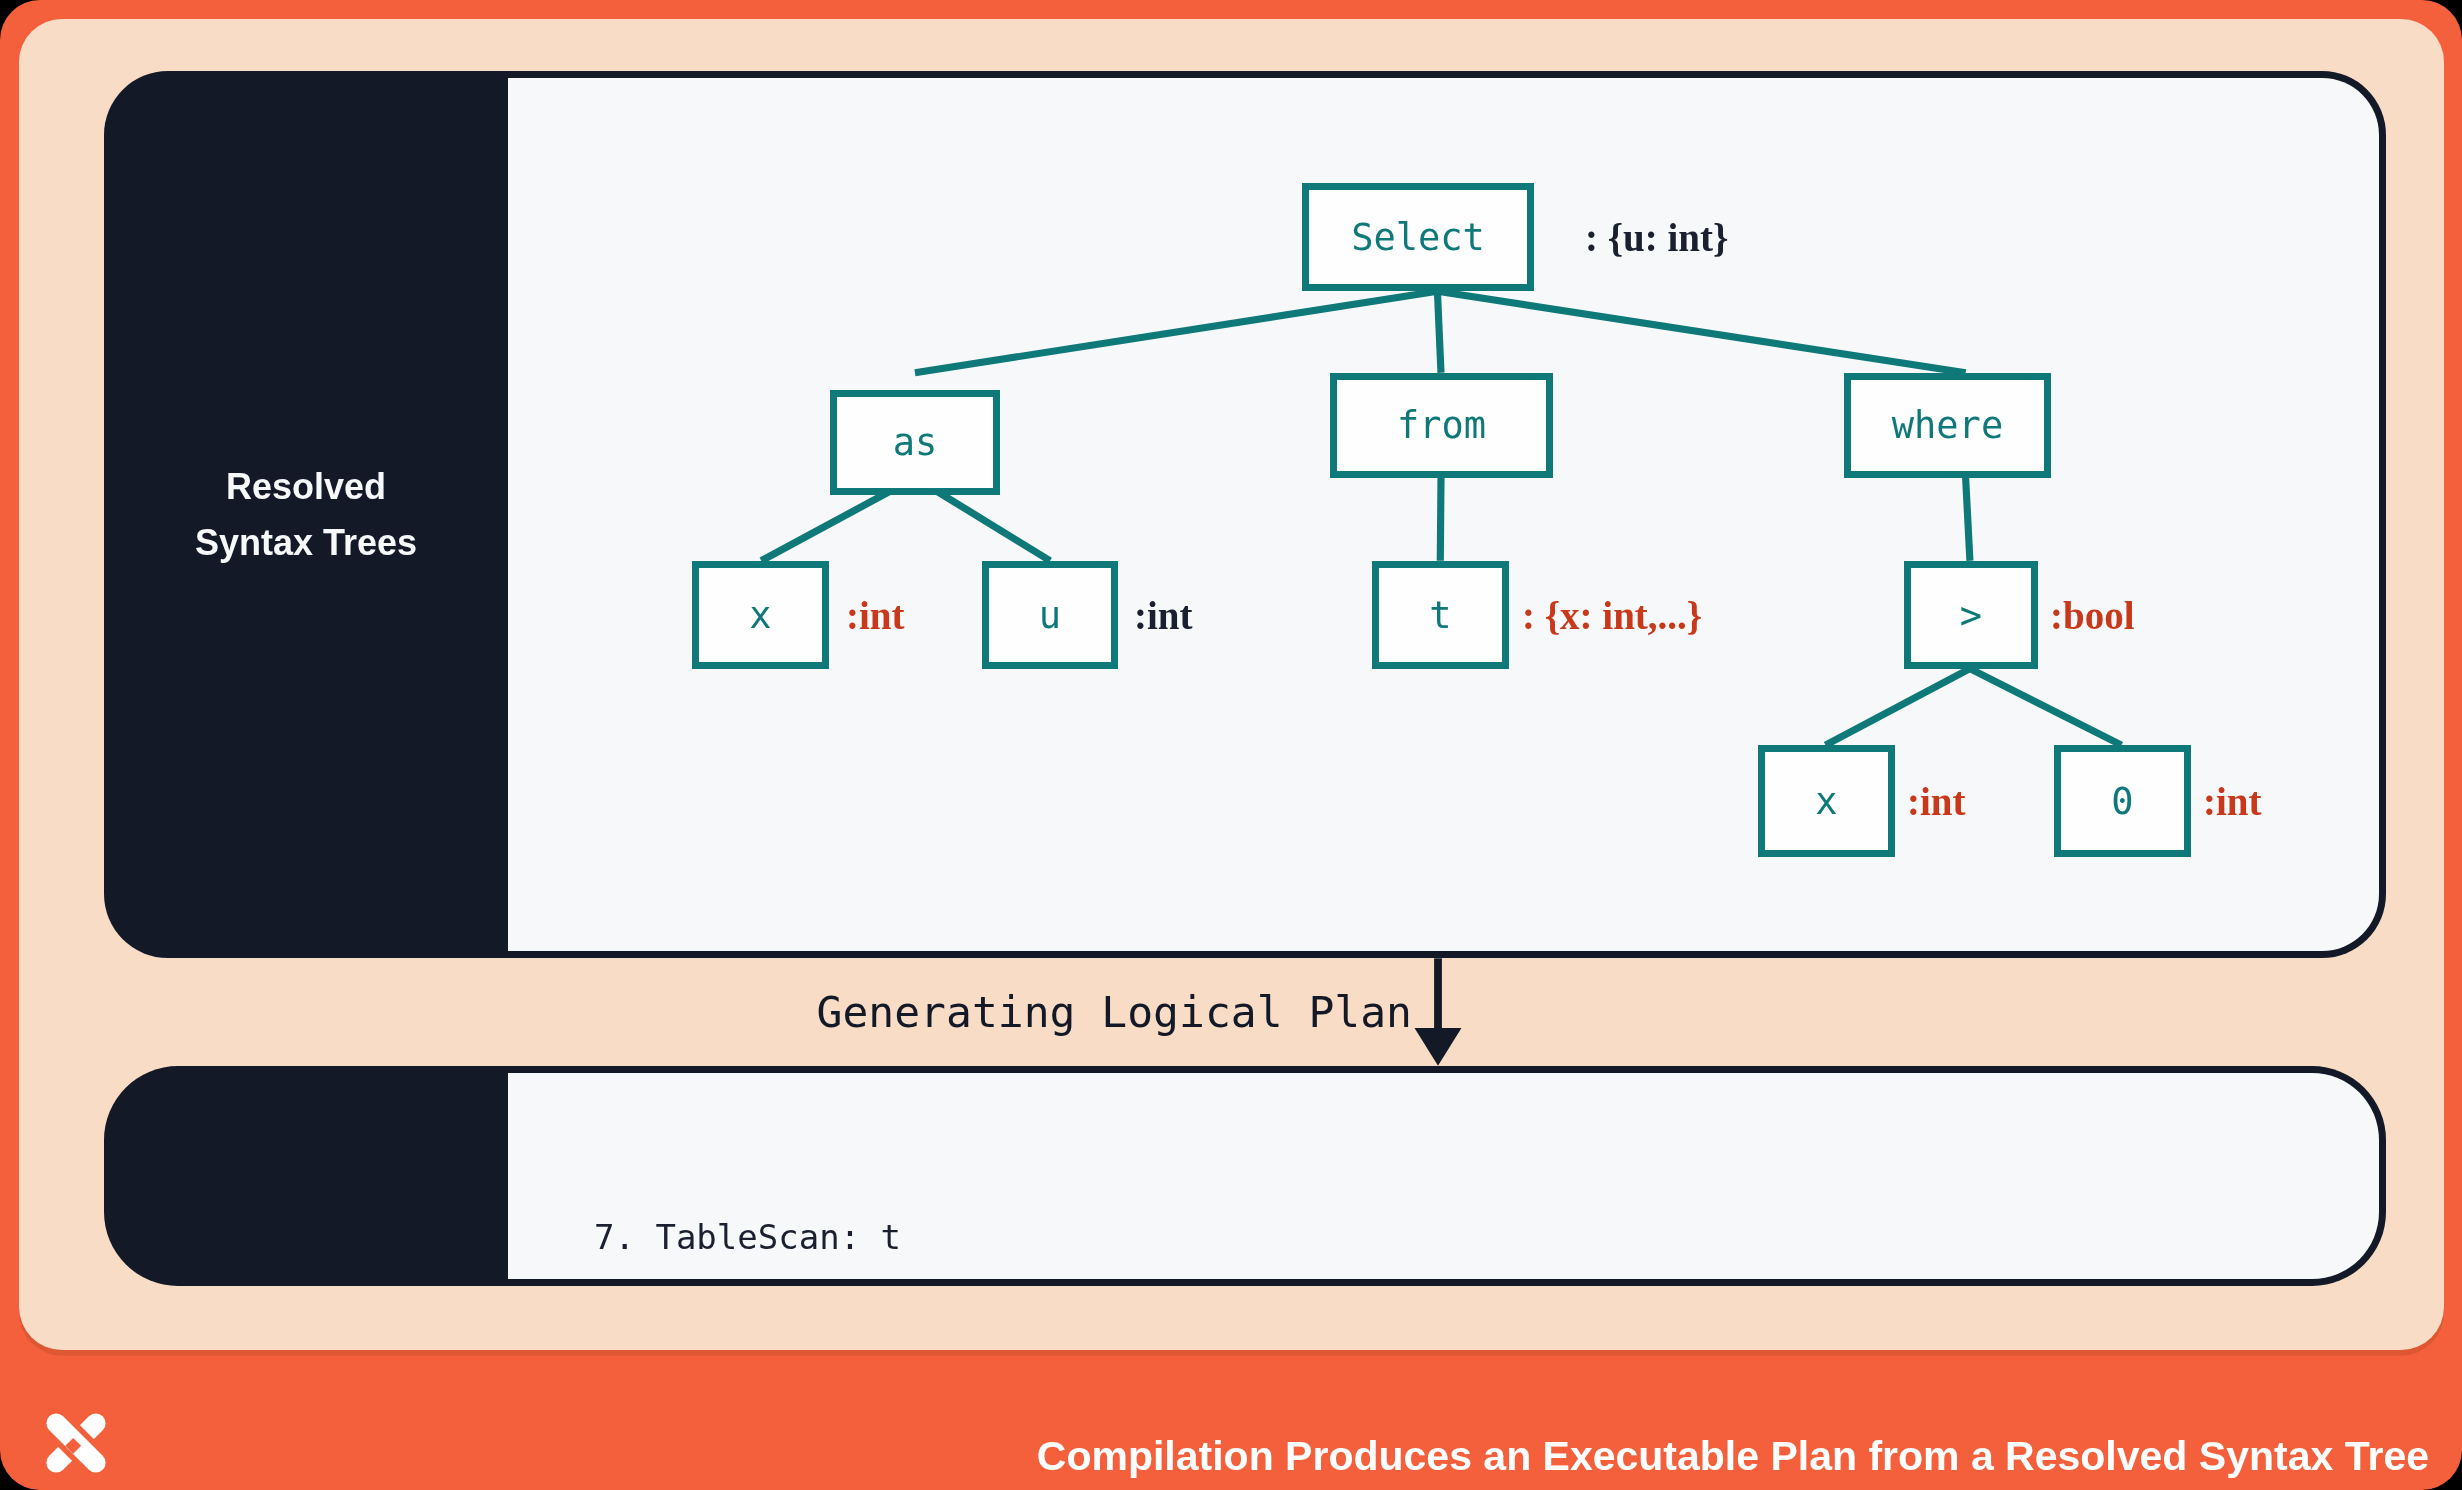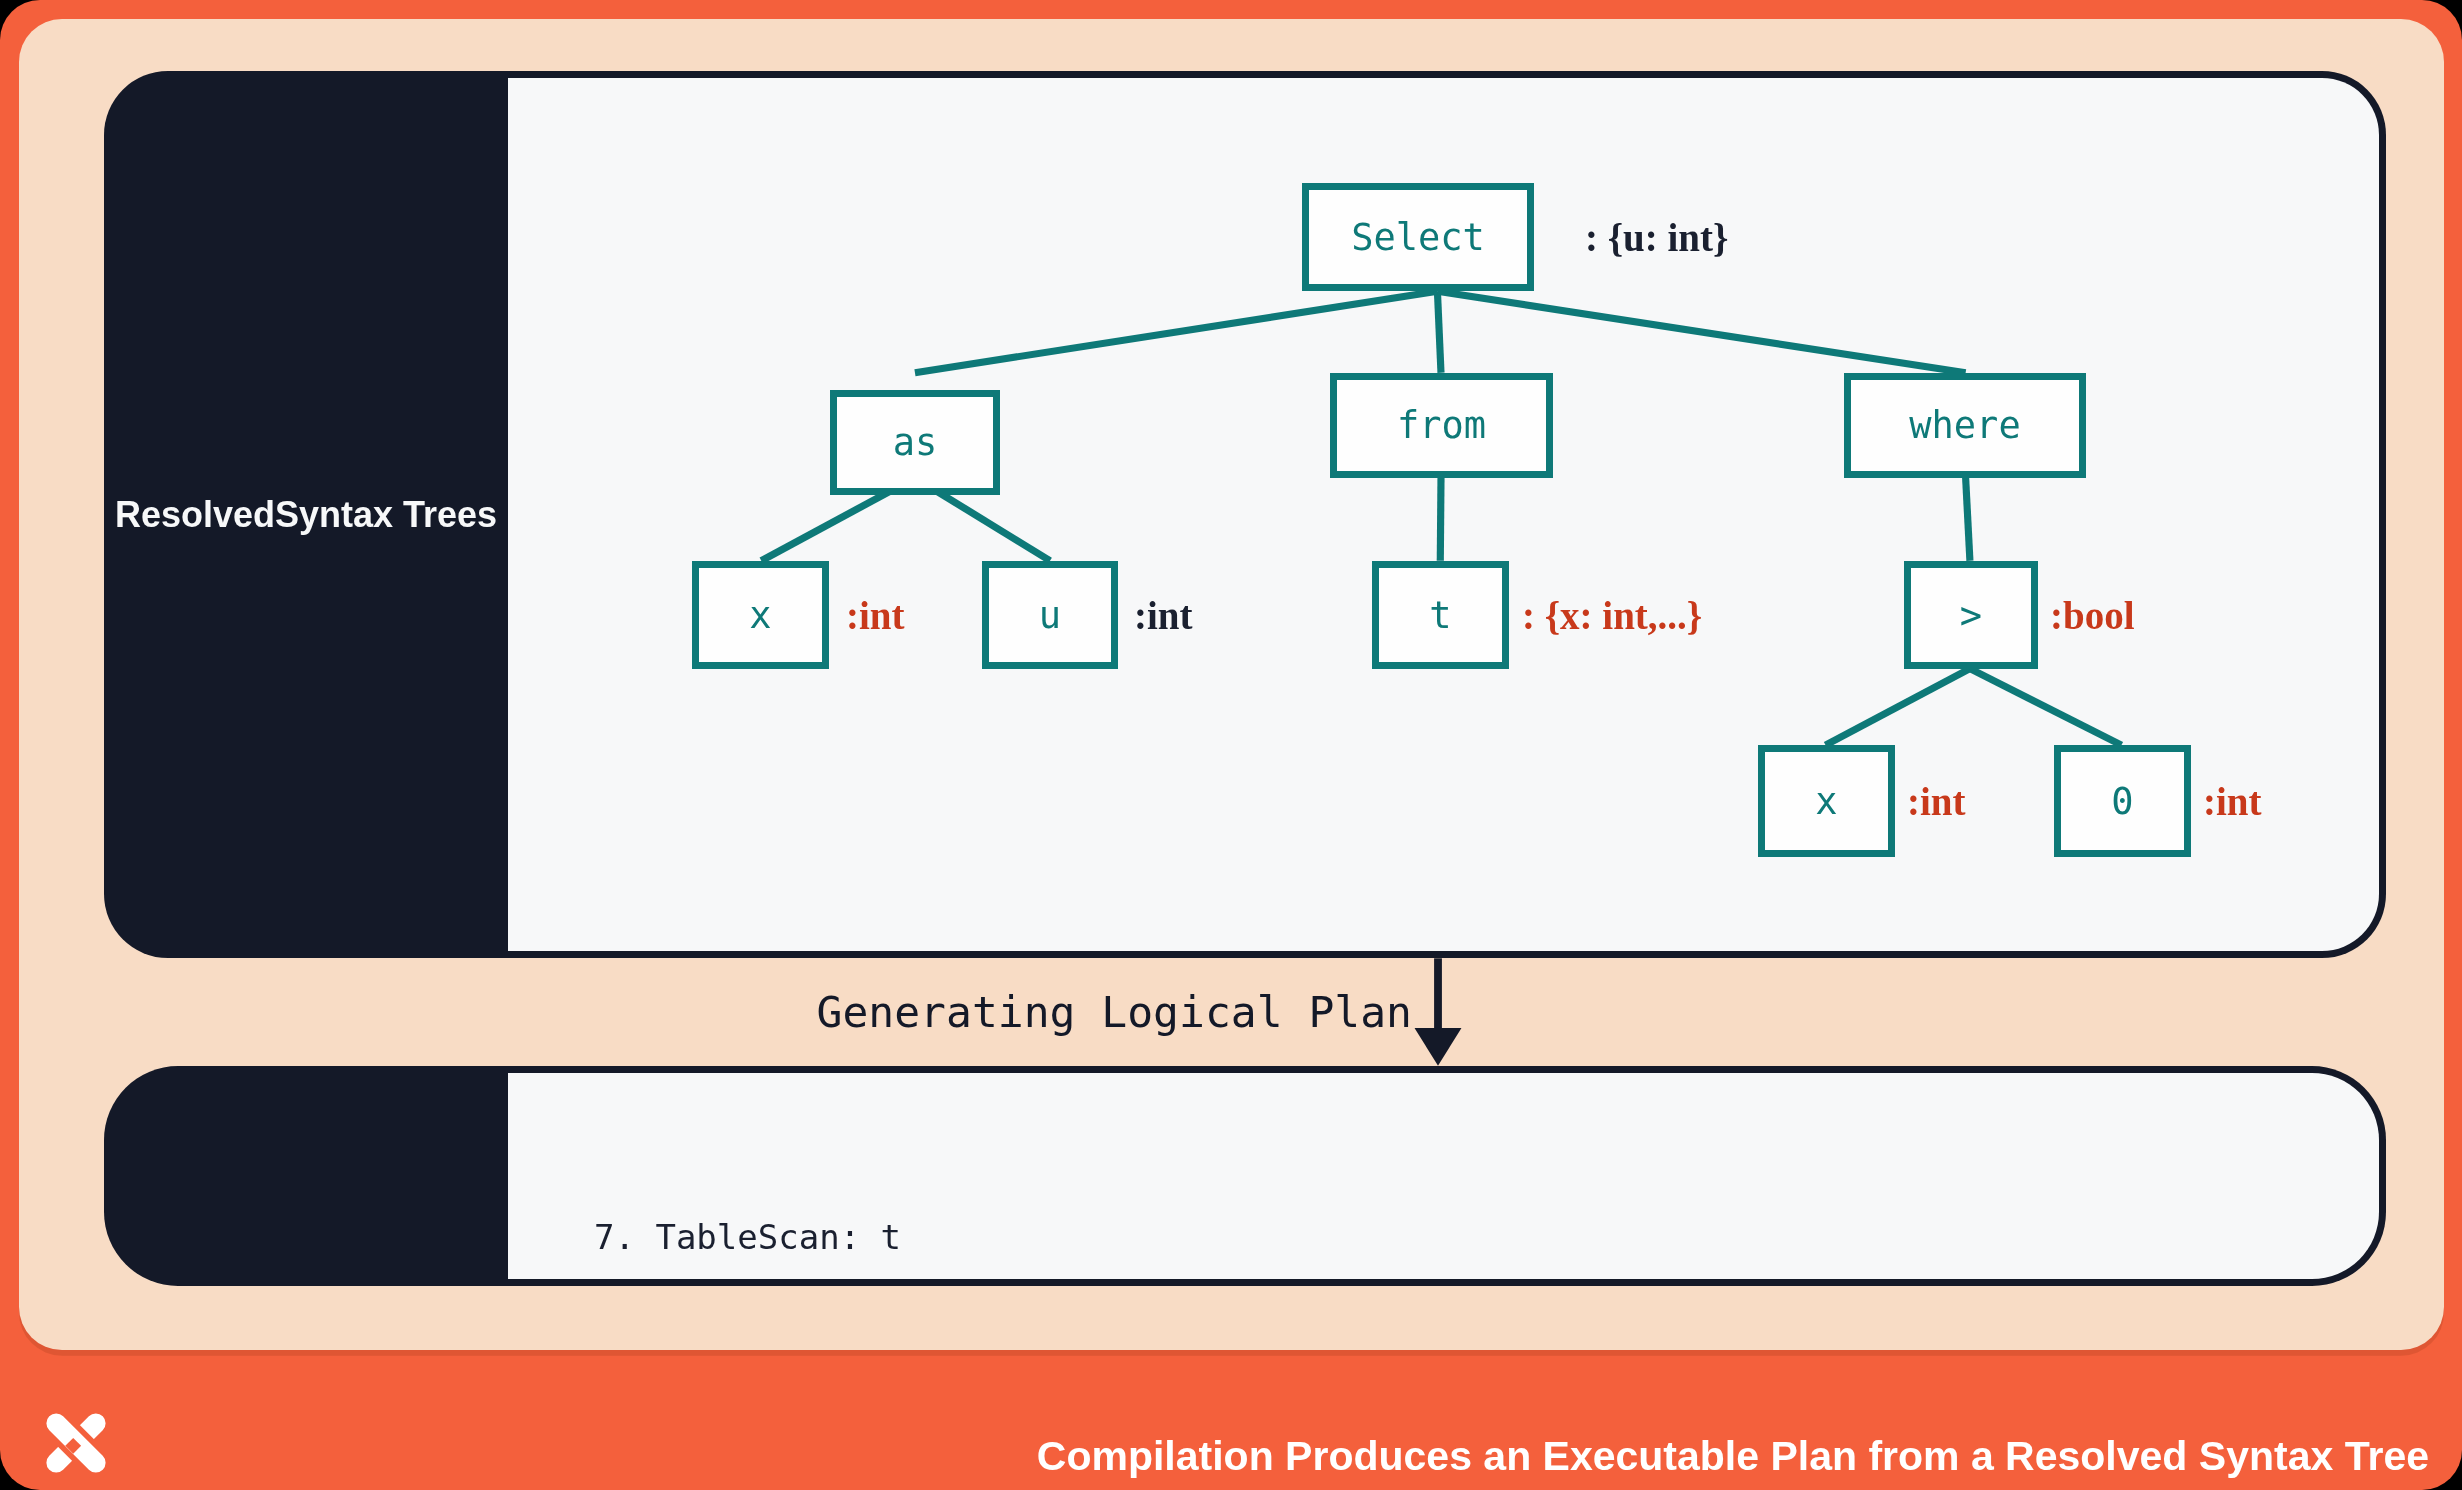--- a/index.html
+++ b/index.html
@@ -22,21 +22,21 @@
   .panel-top{top:71px;height:887px;border-radius:64px;}
   .panel-bottom{top:1066px;height:220px;border-radius:74px;}
   .panel-body{
     position:absolute;left:404px;top:7.1px;right:7.1px;bottom:7.1px;
     background:#F7F8F9;
   }
   .panel-top .panel-body{border-radius:0 57px 57px 0;}
   .panel-bottom .panel-body{border-radius:0 67px 67px 0;}
   .panel-label{
     position:absolute;left:0;top:0;width:404px;height:100%;
-    display:flex;flex-direction:row;align-items:center;justify-content:center;
+    display:flex;flex-direction:column;align-items:center;justify-content:center;
     color:#F7F8F9;font-weight:700;font-size:36px;line-height:56px;text-align:center;
   }
   
   .tree-area{position:absolute;left:508px;top:79px;width:1871px;height:872px;}
   .edges{position:absolute;left:0;top:0;width:100%;height:100%;}
   .edges line{stroke:#0E7978;stroke-width:10;}
   .node{
     position:absolute;box-sizing:border-box;
     background:#FEFEFE;border:7.1px solid #0E7978;
     display:flex;align-items:center;justify-content:center;
@@ -106,21 +106,21 @@
       <span class="node-label">Select</span>
     </div>
     <div class="ann ann-dark" style="left:1077px;top:104px;height:108px">: {u: int}</div>
 
     <div class="node" style="left:322px;top:311px;width:170px;height:105px">
       <span class="node-label">as</span>
     </div>
     <div class="node" style="left:822px;top:294px;width:223px;height:105px">
       <span class="node-label">from</span>
     </div>
-    <div class="node" style="left:1336px;top:294px;width:242px;height:105px">
+    <div class="node" style="left:1336px;top:294px;width:207px;height:105px">
       <span class="node-label">where</span>
     </div>
 
     <div class="node" style="left:184px;top:482px;width:137px;height:108px">
       <span class="node-label">x</span>
     </div>
     <div class="ann ann-red" style="left:338px;top:482px;height:108px">:int</div>
 
     <div class="node" style="left:474px;top:482px;width:136px;height:108px">
       <span class="node-label">u</span>

